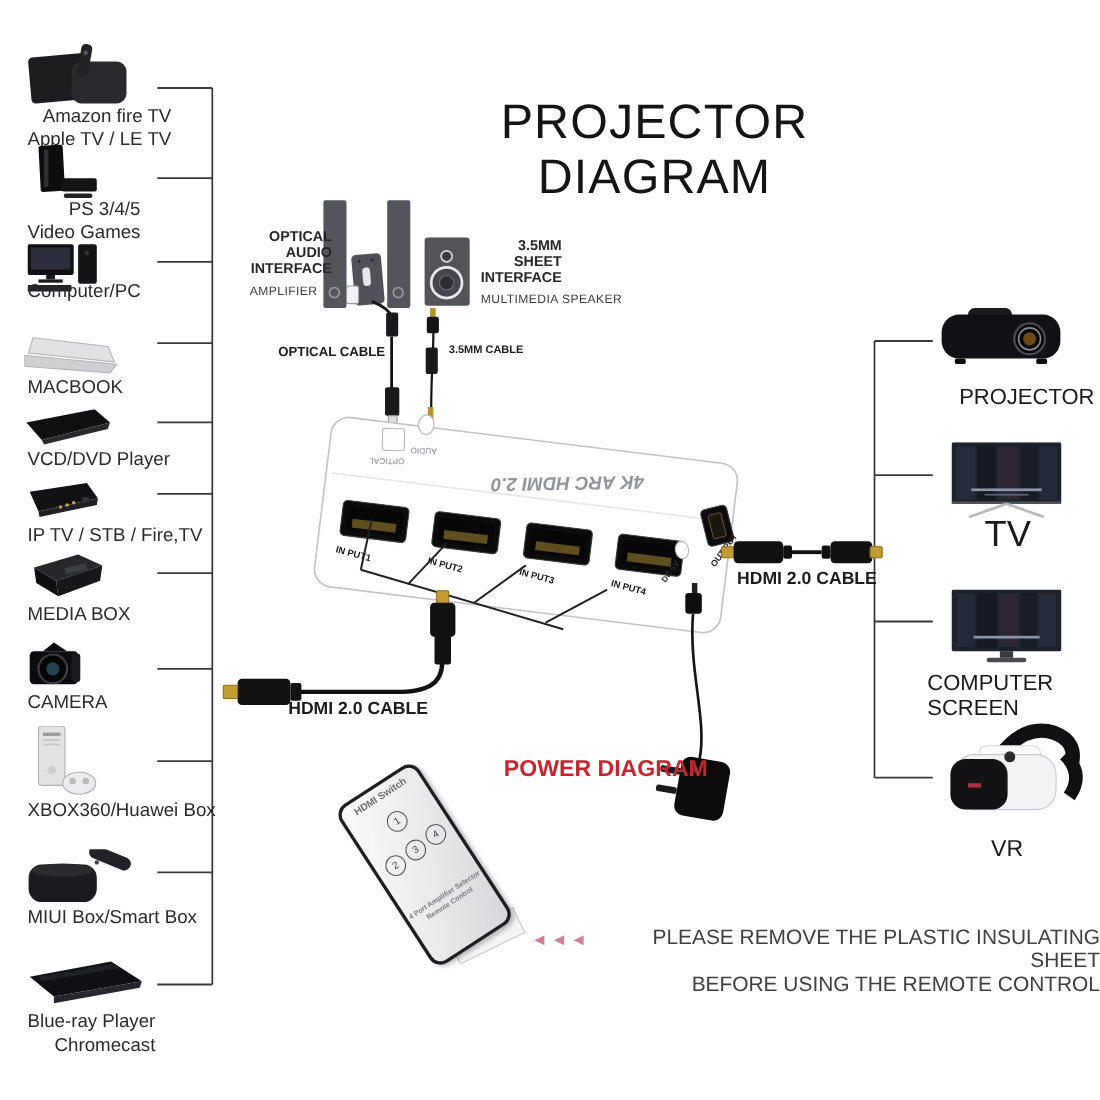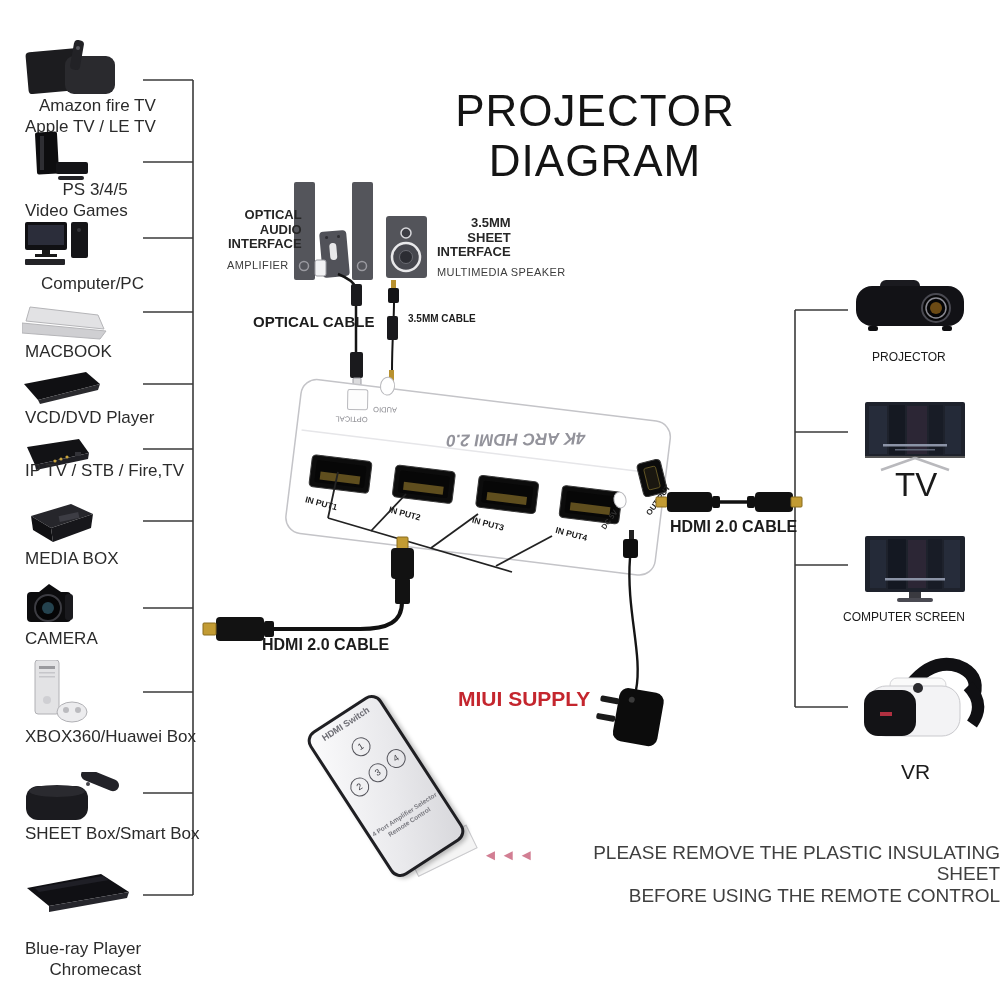--- a/index.html
+++ b/index.html
@@ -10,21 +10,21 @@
   .title{font-size:44px;color:#141414;letter-spacing:1px;text-align:center;}
   .dev-label{font-size:17px;line-height:1.26;color:#2b2b2b;}
   .b-label{font-weight:bold;font-size:13px;line-height:1.12;color:#262626;}
   .s-label{font-size:11px;color:#3c3c3c;letter-spacing:0.4px;}
   .cable-label{font-weight:bold;font-size:16px;color:#1c1c1c;}
   .power-label{font-weight:bold;font-size:21px;color:var(--accent-red,#c4262e);}
   .note-text{font-size:19px;line-height:1.12;color:#3f3f3f;}
   .arrows{font-size:15px;letter-spacing:3px;color:var(--arrow-pink,#d27e93);font-weight:bold;}
   .tv-big{font-size:33px;color:#1a1a1a;}
   .vr-label{font-size:21px;color:#1a1a1a;}
-  .right-label{font-size:12px;color:#1a1a1a;}
+  .right-label{font-size:20px;color:#1a1a1a;}
   svg text{font-family:"Liberation Sans",sans-serif;}
   
   #remote{left:343px;top:700px;width:86px;height:172px;transform:rotate(-33deg);z-index:5;}
   #remote .shell{position:absolute;inset:0;background:#1f1f23;border-radius:12px;
     box-shadow:2px 3px 4px rgba(0,0,0,0.25);z-index:1;}
   #remote .face{position:absolute;inset:3px;background:linear-gradient(115deg,#fbfbfc 0%,#e9e9ec 55%,#d7d7db 100%);
     border-radius:9px;z-index:2;}
   #remote .rtitle{position:absolute;top:7px;left:0;width:100%;text-align:center;
     font-size:9px;font-weight:bold;color:#6d6d74;z-index:3;}
   .rbtn{position:absolute;width:17px;height:17px;border:1.3px solid #55555c;border-radius:50%;
@@ -220,21 +220,21 @@
       <svg width="64" height="46">
         <rect x="0" y="2" width="42" height="28" rx="2" fill="#101013"></rect>
         <rect x="3" y="5" width="36" height="20" fill="#2b2d3a"></rect>
         <rect x="17" y="30" width="8" height="4" fill="#1a1a1a"></rect>
         <rect x="10" y="34" width="22" height="3" fill="#1a1a1a"></rect>
         <rect x="0" y="39" width="40" height="6" rx="1" fill="#232327"></rect>
         <rect x="46" y="2" width="17" height="36" rx="2" fill="#151518"></rect>
         <circle cx="54" cy="10" r="2" fill="#333338"></circle>
       </svg>
     </div>
-    <div class="abs dev-label" style="left:25px;top:273px;margin-left:16px;">Computer/PC</div>
+    <div class="abs dev-label" style="left:25px;top:254px;">Computer/PC</div>
 
     <div class="abs" style="left:22px;top:305px;">
       <svg width="86" height="40">
         <polygon points="8,2 76,10 82,24 4,16" fill="#e2e2e4" stroke="#b5b5b8" stroke-width="1"></polygon>
         <polygon points="0,18 84,26 78,34 0,28" fill="#cfcfd2" stroke="#b5b5b8" stroke-width="1"></polygon>
       </svg>
     </div>
     <div class="abs dev-label" style="left:25px;top:341px;">MACBOOK</div>
 
     <div class="abs" style="left:22px;top:372px;">
@@ -248,21 +248,21 @@
     <div class="abs" style="left:25px;top:437px;">
       <svg width="66" height="36">
         <polygon points="2,10 54,2 64,16 10,28" fill="#121215"></polygon>
         <polygon points="10,28 64,16 63,22 11,33" fill="#1f1f24"></polygon>
         <circle cx="30" cy="24" r="1.6" fill="#caa53d"></circle>
         <circle cx="36" cy="22" r="1.6" fill="#caa53d"></circle>
         <circle cx="42" cy="20" r="1.6" fill="#caa53d"></circle>
         <rect x="50" y="15" width="6" height="4" fill="#333338"></rect>
       </svg>
     </div>
-    <div class="abs dev-label" style="left:25px;top:460px;text-align:right;">IP TV / STB / Fire,TV</div>
+    <div class="abs dev-label" style="left:25px;top:476px;text-align:right;">IP TV / STB / Fire,TV</div>
 
     <div class="abs" style="left:25px;top:502px;">
       <svg width="72" height="46">
         <polygon points="6,14 46,2 68,12 26,26" fill="#26262b"></polygon>
         <polygon points="6,14 26,26 28,40 8,28" fill="#0f0f12"></polygon>
         <polygon points="26,26 68,12 66,26 28,40" fill="#17171b"></polygon>
         <rect x="34" y="12" width="20" height="6" fill="#3d3d44" transform="rotate(-12 44 15)"></rect>
       </svg>
     </div>
     <div class="abs dev-label" style="left:25px;top:548px;">MEDIA BOX</div>
@@ -293,47 +293,47 @@
     <div class="abs dev-label" style="left:25px;top:726px;">XBOX360/Huawei Box</div>
 
     <div class="abs" style="left:22px;top:772px;">
       <svg width="100" height="52">
         <rect x="4" y="14" width="62" height="34" rx="12" fill="#1b1b1f"></rect>
         <ellipse cx="35" cy="19" rx="28" ry="6" fill="#2a2a2f"></ellipse>
         <rect x="58" y="2" width="40" height="12" rx="6" fill="#222228" transform="rotate(22 78 8)"></rect>
         <circle cx="66" cy="12" r="2" fill="#44444a"></circle>
       </svg>
     </div>
-    <div class="abs dev-label" style="left:25px;top:823px;">SHEET Box/Smart Box</div>
+    <div class="abs dev-label" style="left:25px;top:823px;">MIUI Box/Smart Box</div>
 
     <div class="abs" style="left:25px;top:872px;">
       <svg width="106" height="42">
         <polygon points="2,16 76,2 104,20 24,34" fill="#101014"></polygon>
         <polygon points="24,34 104,20 102,26 24,40" fill="#26262c"></polygon>
         <polygon points="10,16 78,4 84,8 14,20" fill="#1f1f26"></polygon>
       </svg>
     </div>
-    <div class="abs dev-label pre" style="left:25px;top:918px;margin-top:20px;">Blue-ray Player
+    <div class="abs dev-label pre" style="left:25px;top:918px;">Blue-ray Player
 Chromecast</div>
   </div>
 
   <div class="abs b-label pre" style="left:228px;top:208px;">OPTICAL
 AUDIO
 INTERFACE</div>
   <div class="abs s-label" style="left:227px;top:259px;">AMPLIFIER</div>
   <div class="abs b-label pre" style="left:437px;top:216px;">3.5MM
 SHEET
 INTERFACE</div>
   <div class="abs s-label" style="left:437px;top:266px;">MULTIMEDIA SPEAKER</div>
-  <div class="abs cable-label" style="left:253px;top:313px;font-size:15px;">OPTICAL CABLE</div>
+  <div class="abs cable-label" style="left:253px;top:313px;font-size:12px;">OPTICAL CABLE</div>
   <div class="abs cable-label" style="left:408px;top:313px;font-size:10px;">3.5MM CABLE</div>
 
   <div class="abs cable-label" style="left:262px;top:636px;">HDMI 2.0 CABLE</div>
   <div class="abs cable-label" style="left:670px;top:518px;">HDMI 2.0 CABLE</div>
-  <div class="abs power-label" style="left:458px;top:687px;">MIUI SUPPLY</div>
+  <div class="abs power-label" style="left:458px;top:687px;">POWER DIAGRAM</div>
 
   <div>
     <div class="abs" style="left:850px;top:278px;">
       <svg width="120" height="60">
         <rect x="30" y="2" width="40" height="12" rx="6" fill="#1a1a1f"></rect>
         <rect x="6" y="8" width="108" height="40" rx="16" fill="#121216"></rect>
         <circle cx="86" cy="30" r="14" fill="#060607" stroke="#4a4a52" stroke-width="2"></circle>
         <circle cx="86" cy="30" r="10" fill="none" stroke="#8a8a92" stroke-width="1.5"></circle>
         <circle cx="86" cy="30" r="6" fill="#6b4a14"></circle>
         <rect x="18" y="48" width="10" height="5" rx="2" fill="#0d0d10"></rect>

